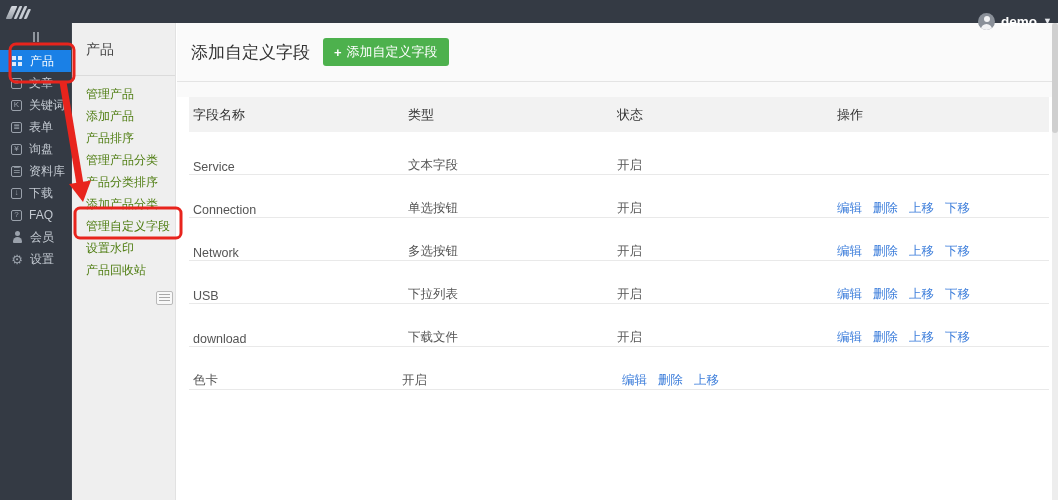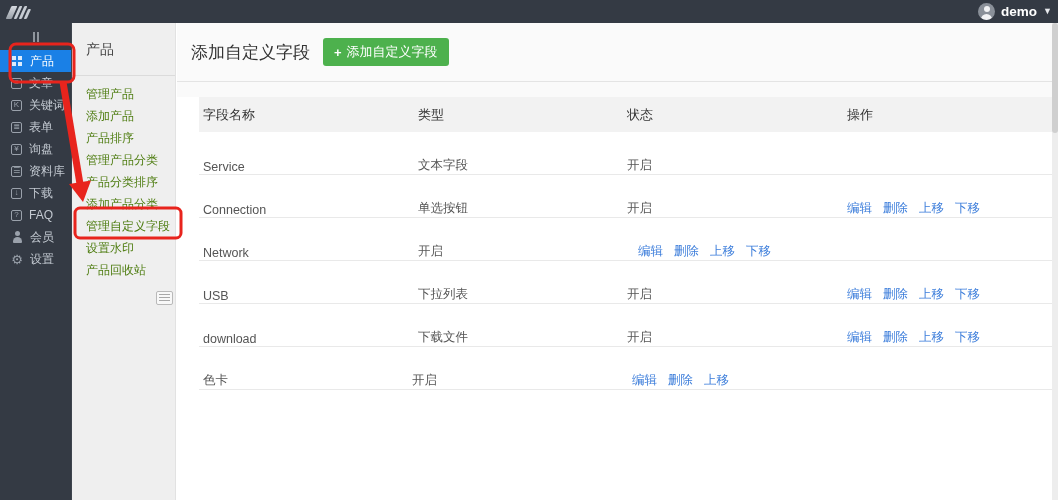--- a/index.html
+++ b/index.html
@@ -9,21 +9,21 @@
     font-family:"Liberation Sans","DejaVu Sans",sans-serif;
     -webkit-font-smoothing:antialiased;
   }
   
   .topbar { position:absolute; left:0; top:0; right:0; height:23px; background:var(--dark,#343a44); z-index:5; }
   .logo { position:absolute; left:9px; top:4px; height:15px; display:flex; align-items:flex-end; gap:2px;
           transform:skewX(-24deg); cursor:pointer; }
   .logo i { display:block; width:3px; height:13px; background:#c7ccd3; border-radius:1px; }
   .logo i:nth-child(1){ height:13px; width:6px; background:linear-gradient(#d6dae0,#9aa0a8); }
   .logo i:nth-child(4){ height:10px; }
-  .user { position:absolute; right:6px; top:0; height:23px; display:flex; align-items:center; gap:6px; cursor:pointer; }
+  .user { position:absolute; right:6px; top:10px; height:23px; display:flex; align-items:center; gap:6px; cursor:pointer; }
   .avatar { width:17px; height:17px; border-radius:50%; background:#8a9099; position:relative; overflow:hidden; }
   .avatar::before { content:""; position:absolute; left:5.5px; top:3px; width:6px; height:6px; border-radius:50%; background:#f2f3f5; }
   .avatar::after { content:""; position:absolute; left:3px; top:10.5px; width:11px; height:8px; border-radius:6px 6px 0 0; background:#f2f3f5; }
   .username { color:#fff; font-size:13.5px; font-weight:bold; }
   .caret { color:#e8eaee; font-size:9px; line-height:1; }
   
   .sidebar { position:absolute; left:0; top:0; bottom:0; width:72px; background:var(--dark,#343a44);
              z-index:4; padding-top:23px; box-sizing:border-box; border-right:1px solid rgba(255,255,255,.05); }
   .collapse-handle { height:18px; margin:5px 0 4px 0; display:flex; justify-content:center; align-items:center; gap:2px; cursor:pointer; }
   .collapse-handle i { display:block; width:2px; height:10px; background:#8f959d; }
@@ -52,21 +52,21 @@
   
   .main { position:absolute; left:177px; top:23px; right:0; bottom:0; background:#fff; }
   .main-titlebar { height:59px; background:#fafafa; border-bottom:1px solid #e4e4e4;
                    display:flex; align-items:center; padding-left:14px; gap:13px; box-sizing:border-box; }
   .page-title { font-size:17px; color:#333; }
   .btn-add { display:inline-flex; align-items:center; gap:5px; background:var(--green,#4db14d); color:#fff;
              font-size:13px; padding:5px 11px; border:none; border-radius:3px; cursor:pointer;
              font-family:inherit; }
   .btn-add .plus { font-weight:bold; font-size:13px; line-height:1; }
   .main-spacer { height:15px; background:#fafafa; }
-  .table { margin-left:22px; width:860px; }
+  .table { margin-left:12px; width:860px; }
   .thead { display:flex; background:#f2f2f2; height:35px; align-items:center; font-size:13px; color:#333; }
   .trow  { display:flex; height:42px; align-items:flex-end; border-bottom:1px solid #e9e9e9; font-size:12.5px; color:#555; }
   .cell  { box-sizing:border-box; padding-left:4px; overflow:hidden; white-space:nowrap; }
   .c0 { width:215px; } .c1 { width:209px; } .c2 { width:220px; } .c3 { width:216px; }
   .actions a { color:var(--link,#3d7edb); text-decoration:none; margin-right:11px; cursor:pointer; }
   
   .scrollbar { position:absolute; right:0; top:23px; bottom:0; width:6px; background:#ededed; z-index:6; }
   .scroll-thumb { position:absolute; top:0; left:0; width:6px; height:110px; background:#cfcfcf; border-radius:3px; cursor:pointer; }
   
   .anno-layer { position:absolute; inset:0; z-index:10; pointer-events:none; }
@@ -178,20 +178,21 @@
             <div class="cell c2">开启</div>
           </div>
           <div class="trow">
             <div class="cell c0">Connection</div>
             <div class="cell c1">单选按钮</div>
             <div class="cell c2">开启</div>
             <div class="cell c3 actions"><a href="#">编辑</a><a href="#">删除</a><a href="#">上移</a><a href="#">下移</a></div>
           </div>
           <div class="trow">
             <div class="cell c0">Network</div>
+            <div class="cell c1">多选按钮</div>
             <div class="cell c2">开启</div>
             <div class="cell c3 actions"><a href="#">编辑</a><a href="#">删除</a><a href="#">上移</a><a href="#">下移</a></div>
           </div>
           <div class="trow">
             <div class="cell c0">USB</div>
             <div class="cell c1">下拉列表</div>
             <div class="cell c2">开启</div>
             <div class="cell c3 actions"><a href="#">编辑</a><a href="#">删除</a><a href="#">上移</a><a href="#">下移</a></div>
           </div>
           <div class="trow">

